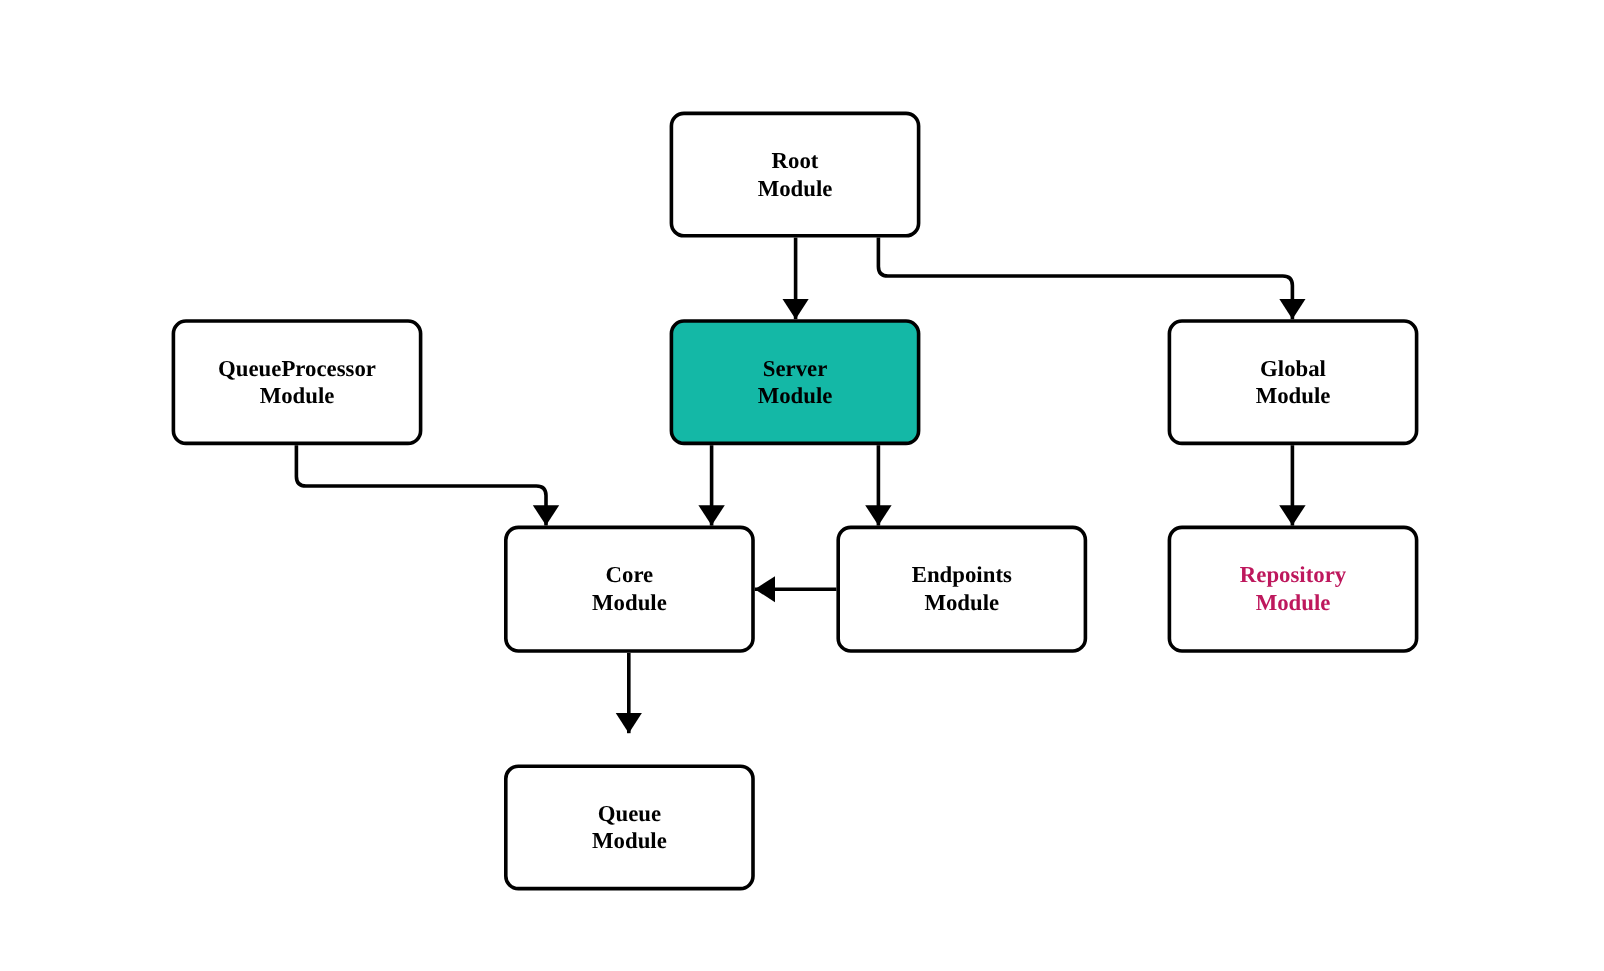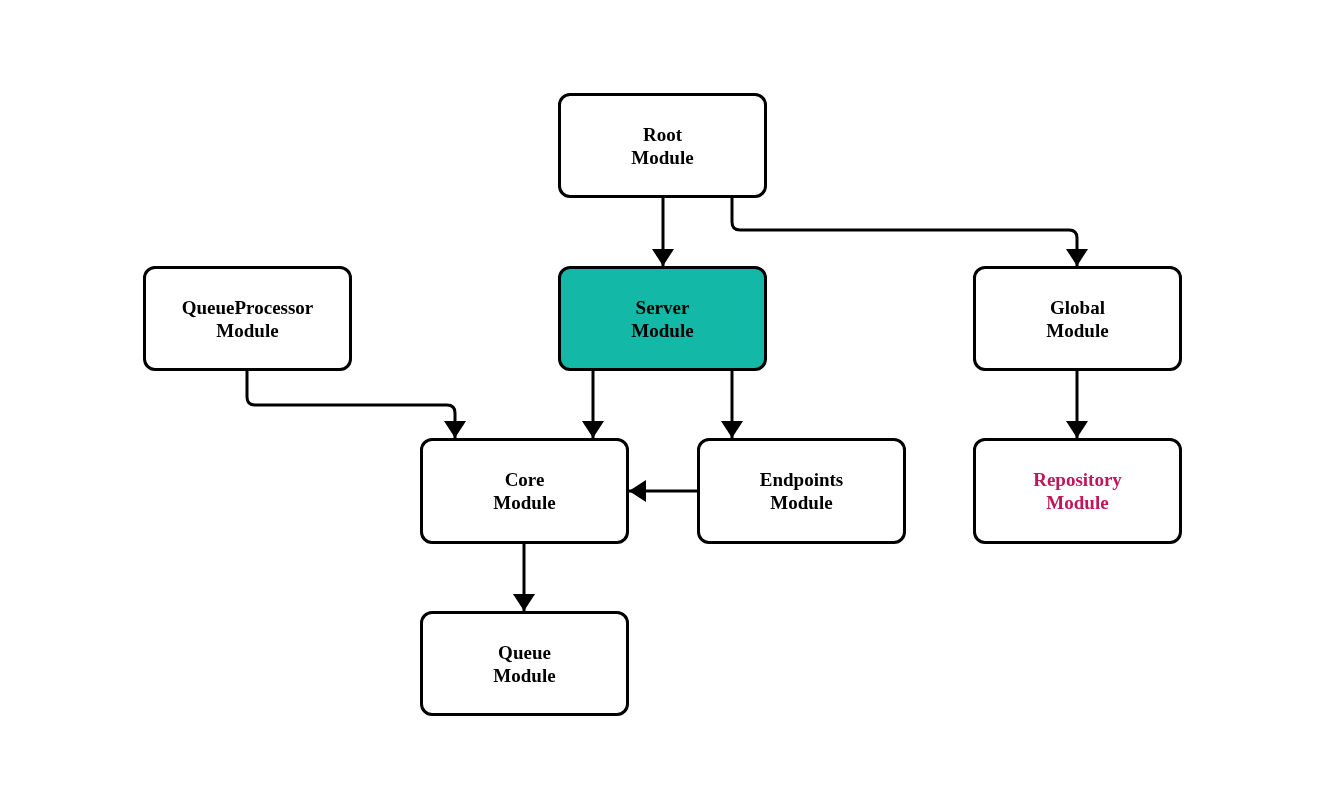--- a/index.html
+++ b/index.html
@@ -86,18 +86,18 @@
 Module</div>
       </div>
       <div class="node" style="left: 687px; top: 438px; width: 209px; height: 106px; background: rgb(255, 255, 255); border-color: rgb(0, 0, 0);">
         <div class="node-label" style="color: rgb(0, 0, 0);">Endpoints
 Module</div>
       </div>
       <div class="node" style="left: 963px; top: 438px; width: 209px; height: 106px; background: rgb(255, 255, 255); border-color: rgb(0, 0, 0);">
         <div class="node-label" style="color: #be185d;">Repository
 Module</div>
       </div>
-      <div class="node" style="left: 410px; top: 611px; width: 209px; height: 105px; background: rgb(255, 255, 255); border-color: rgb(0, 0, 0);">
+      <div class="node" style="left: 410px; top: 637px; width: 209px; height: 105px; background: rgb(255, 255, 255); border-color: rgb(0, 0, 0);">
         <div class="node-label" style="color: rgb(0, 0, 0);">Queue
 Module</div>
       </div>
     </div>
 </div>
 
 </body></html>

